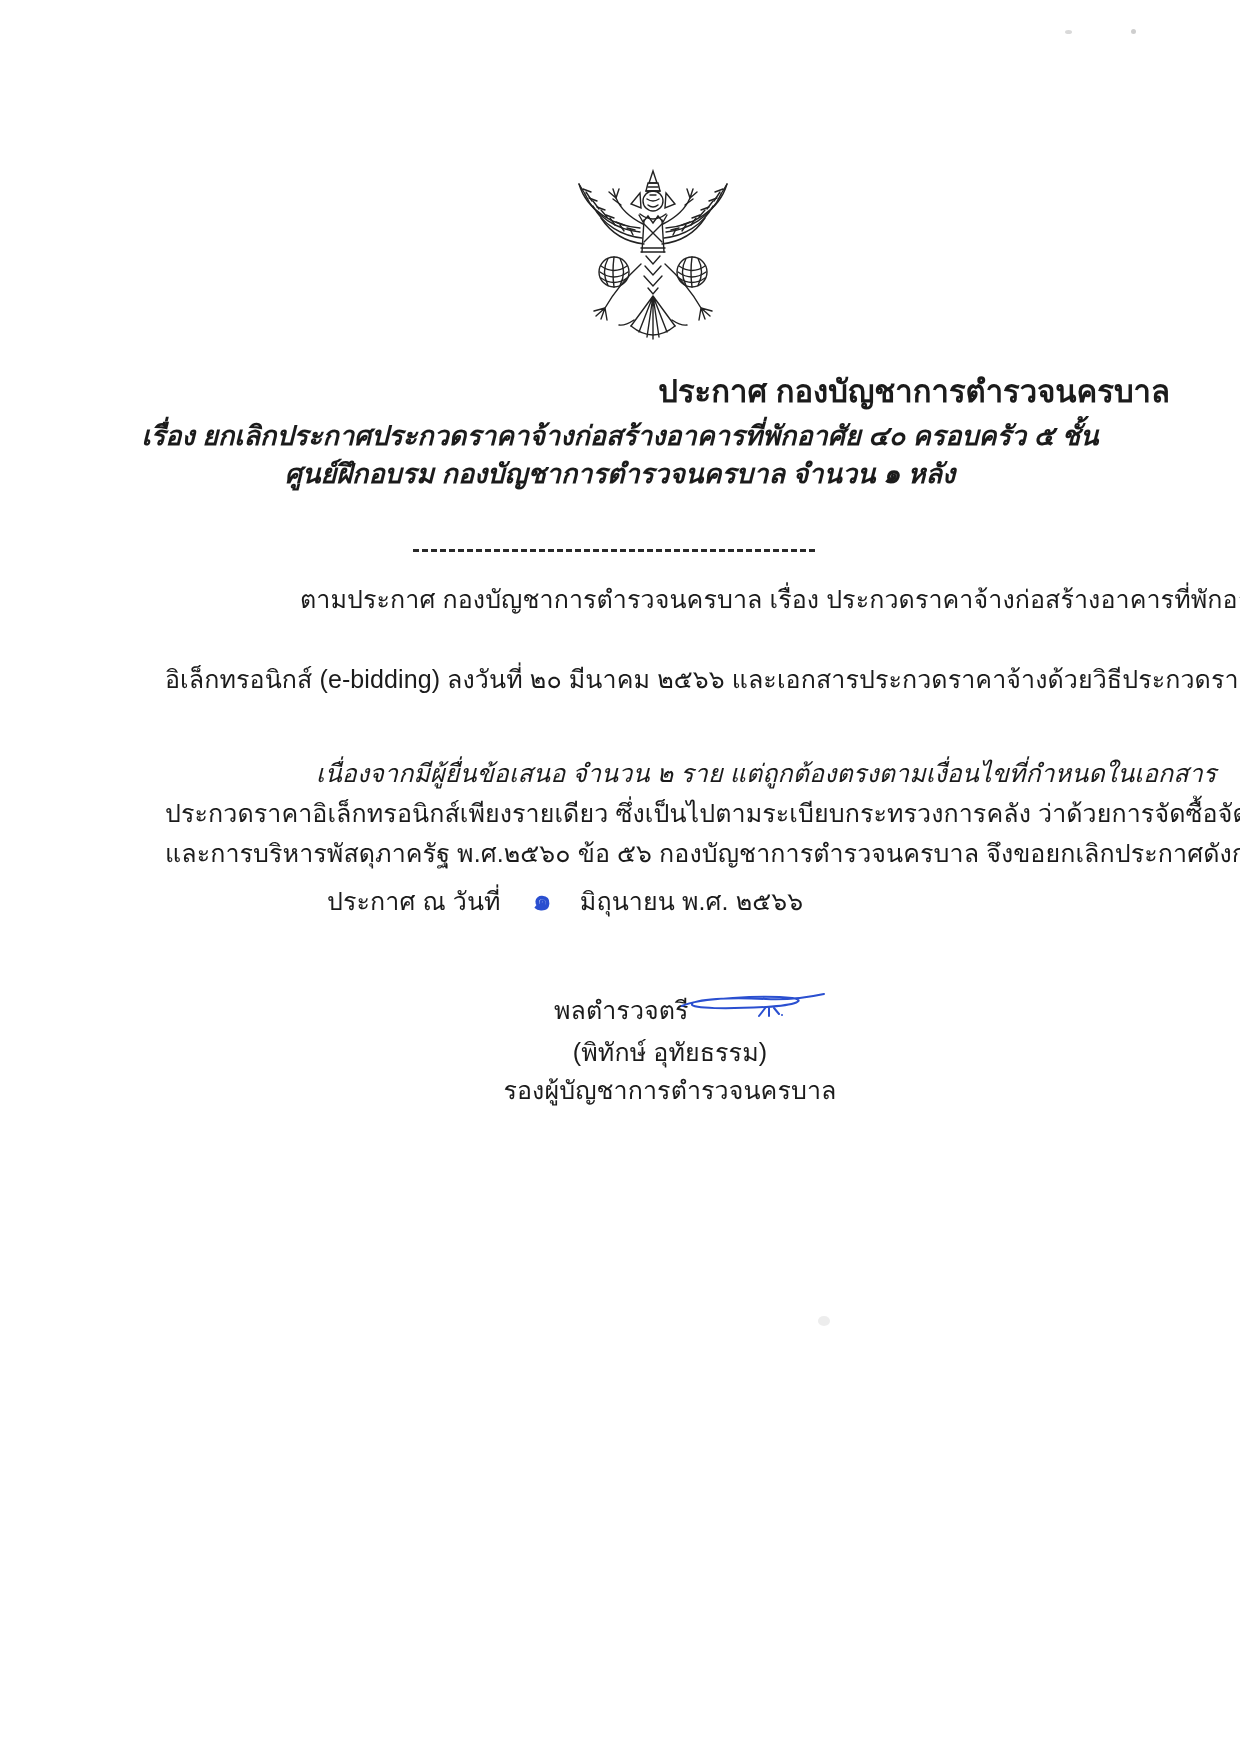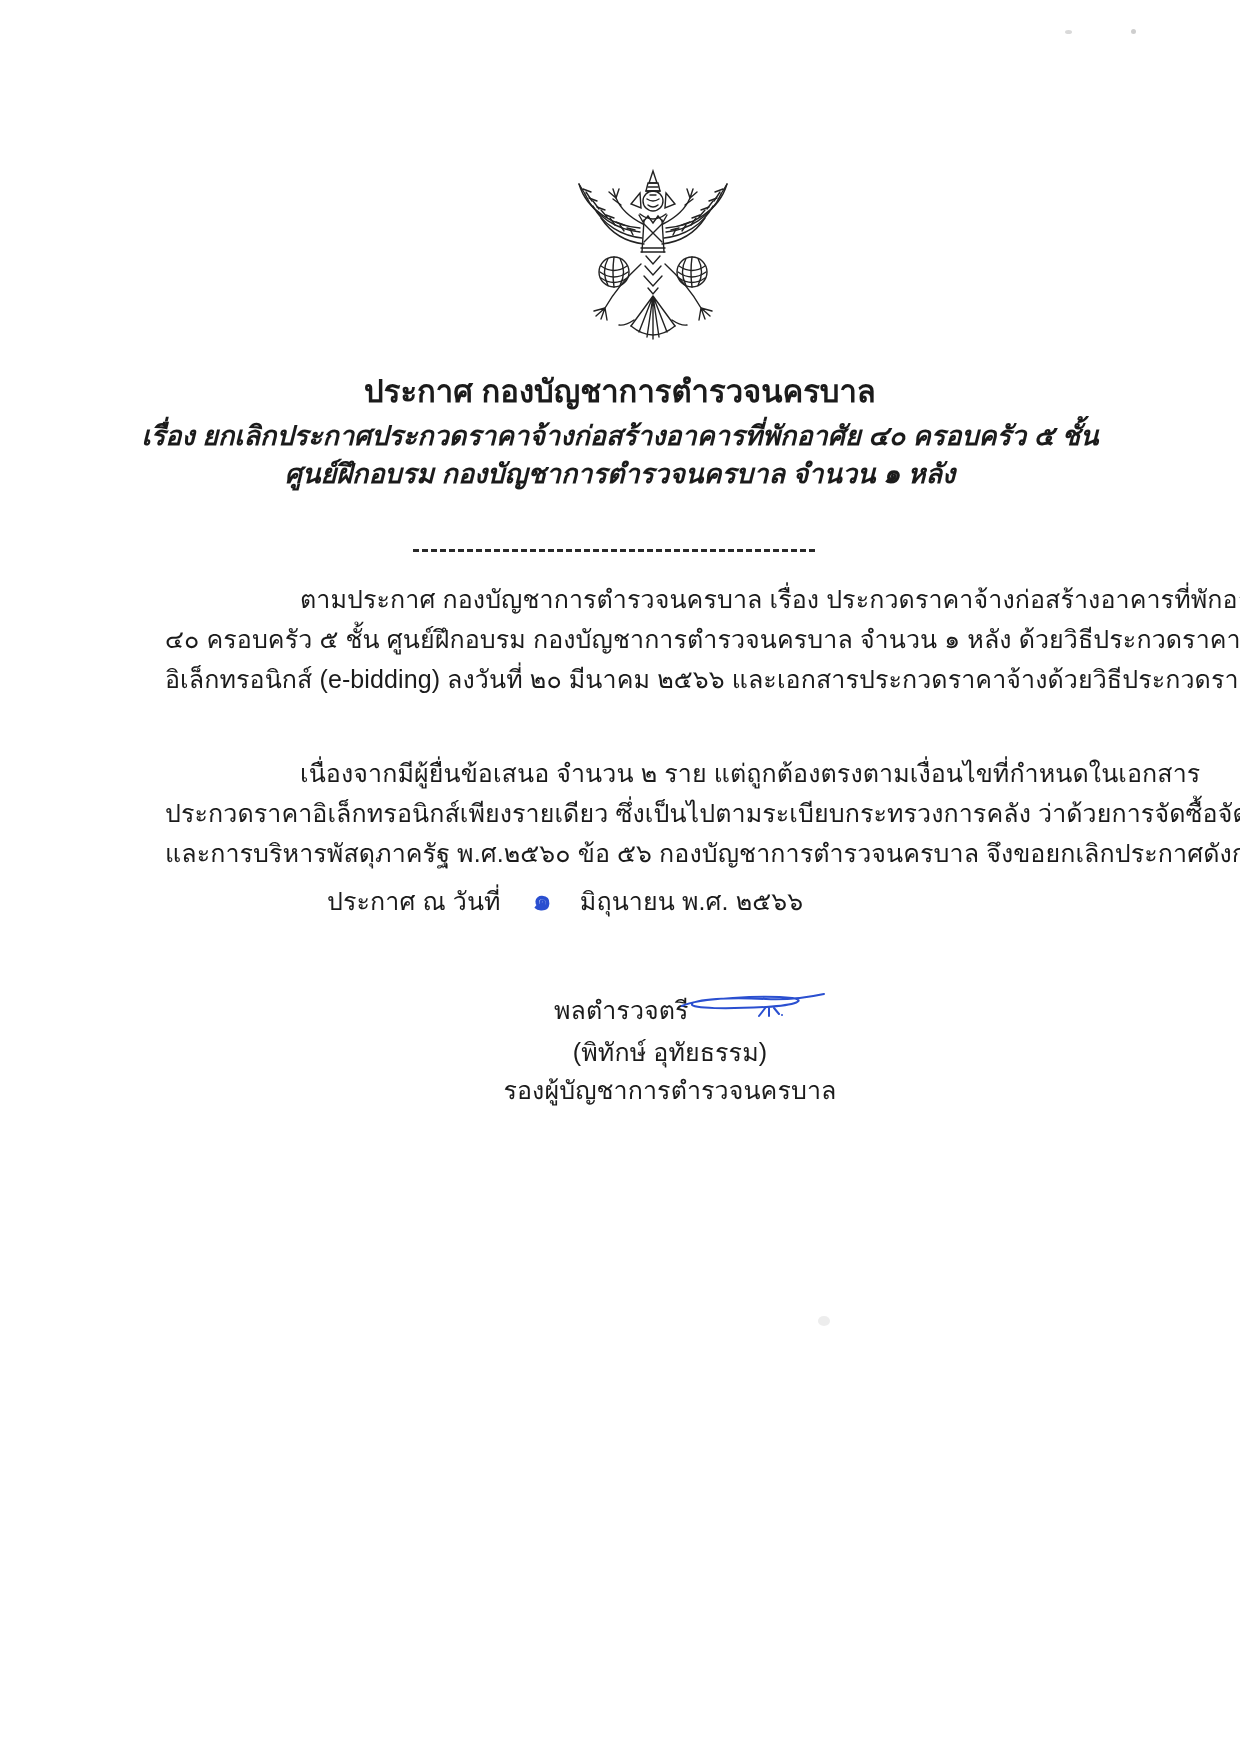--- a/index.html
+++ b/index.html
@@ -104,31 +104,30 @@
       <path d="M71,98 L79,107 L87,98"></path>
       <path d="M70,108 L79,118 L88,108"></path>
       <path d="M74,120 L79,126 L84,120"></path>
 
       <path d="M79,128 L57,158 M79,128 L65,164 M79,128 L73,169 M79,128 L79,171 M79,128 L85,169 M79,128 L93,164 M79,128 L101,158"></path>
       <path d="M57,158 Q79,176 101,158"></path>
       <path d="M60,152 q-9,6 -15,5 M98,152 q9,6 15,5"></path>
     </svg>
   </div>
 
-  <div class="abs centered title-main" style="top:366px;">ประกาศ กองบัญชาการตำรวจนครบาล</div>
+  <div class="abs centered title-main" style="top:366px;text-align:right;">ประกาศ กองบัญชาการตำรวจนครบาล</div>
   <div class="abs centered title-sub" style="top:414px;">เรื่อง ยกเลิกประกาศประกวดราคาจ้างก่อสร้างอาคารที่พักอาศัย ๔๐ ครอบครัว ๕ ชั้น</div>
   <div class="abs centered title-sub" style="top:452px;">ศูนย์ฝึกอบรม กองบัญชาการตำรวจนครบาล จำนวน ๑ หลัง</div>
 
   <div class="divider"></div>
 
   <div class="abs body-line" style="left:300px;top:583px;">ตามประกาศ กองบัญชาการตำรวจนครบาล เรื่อง ประกวดราคาจ้างก่อสร้างอาคารที่พักอาศัย</div>
-  <div class="abs body-line" style="left:165px;top:623px;">๔๐ ครอบครัว ๕ ชั้น ศูนย์ฝึกอบรม กองบัญชาการตำรวจนครบาล จำนวน ๑ หลัง ด้วยวิธีประกวดราคา</div>
   <div class="abs body-line" style="left:165px;top:663px;">อิเล็กทรอนิกส์ (e-bidding) ลงวันที่ ๒๐ มีนาคม ๒๕๖๖ และเอกสารประกวดราคาจ้างด้วยวิธีประกวดราคา</div>
 
-  <div class="abs body-line" style="left:300px;top:757px;">เนื่องจากมีผู้ยื่นข้อเสนอ จำนวน ๒ ราย แต่ถูกต้องตรงตามเงื่อนไขที่กำหนดในเอกสาร</div>
+  <div class="abs body-line" style="left:316px;top:757px;font-style:italic;">เนื่องจากมีผู้ยื่นข้อเสนอ จำนวน ๒ ราย แต่ถูกต้องตรงตามเงื่อนไขที่กำหนดในเอกสาร</div>
   <div class="abs body-line" style="left:165px;top:797px;">ประกวดราคาอิเล็กทรอนิกส์เพียงรายเดียว ซึ่งเป็นไปตามระเบียบกระทรวงการคลัง ว่าด้วยการจัดซื้อจัดจ้าง</div>
   <div class="abs body-line" style="left:165px;top:837px;">และการบริหารพัสดุภาครัฐ พ.ศ.๒๕๖๐ ข้อ ๕๖ กองบัญชาการตำรวจนครบาล จึงขอยกเลิกประกาศดังกล่าว</div>
 
   <div class="abs body-line" style="left:327px;top:884px;">
     <span>ประกาศ ณ วันที่</span><span style="display:inline-block;width:32px;"></span><span class="handwritten-day">๑</span><span style="display:inline-block;width:28px;"></span><span>มิถุนายน พ.ศ. ๒๕๖๖</span>
   </div>
 
   <div class="abs body-line" style="left:554px;top:994px;">พลตำรวจตรี</div>
 
   <div class="abs" style="left:670px;top:984px;">

